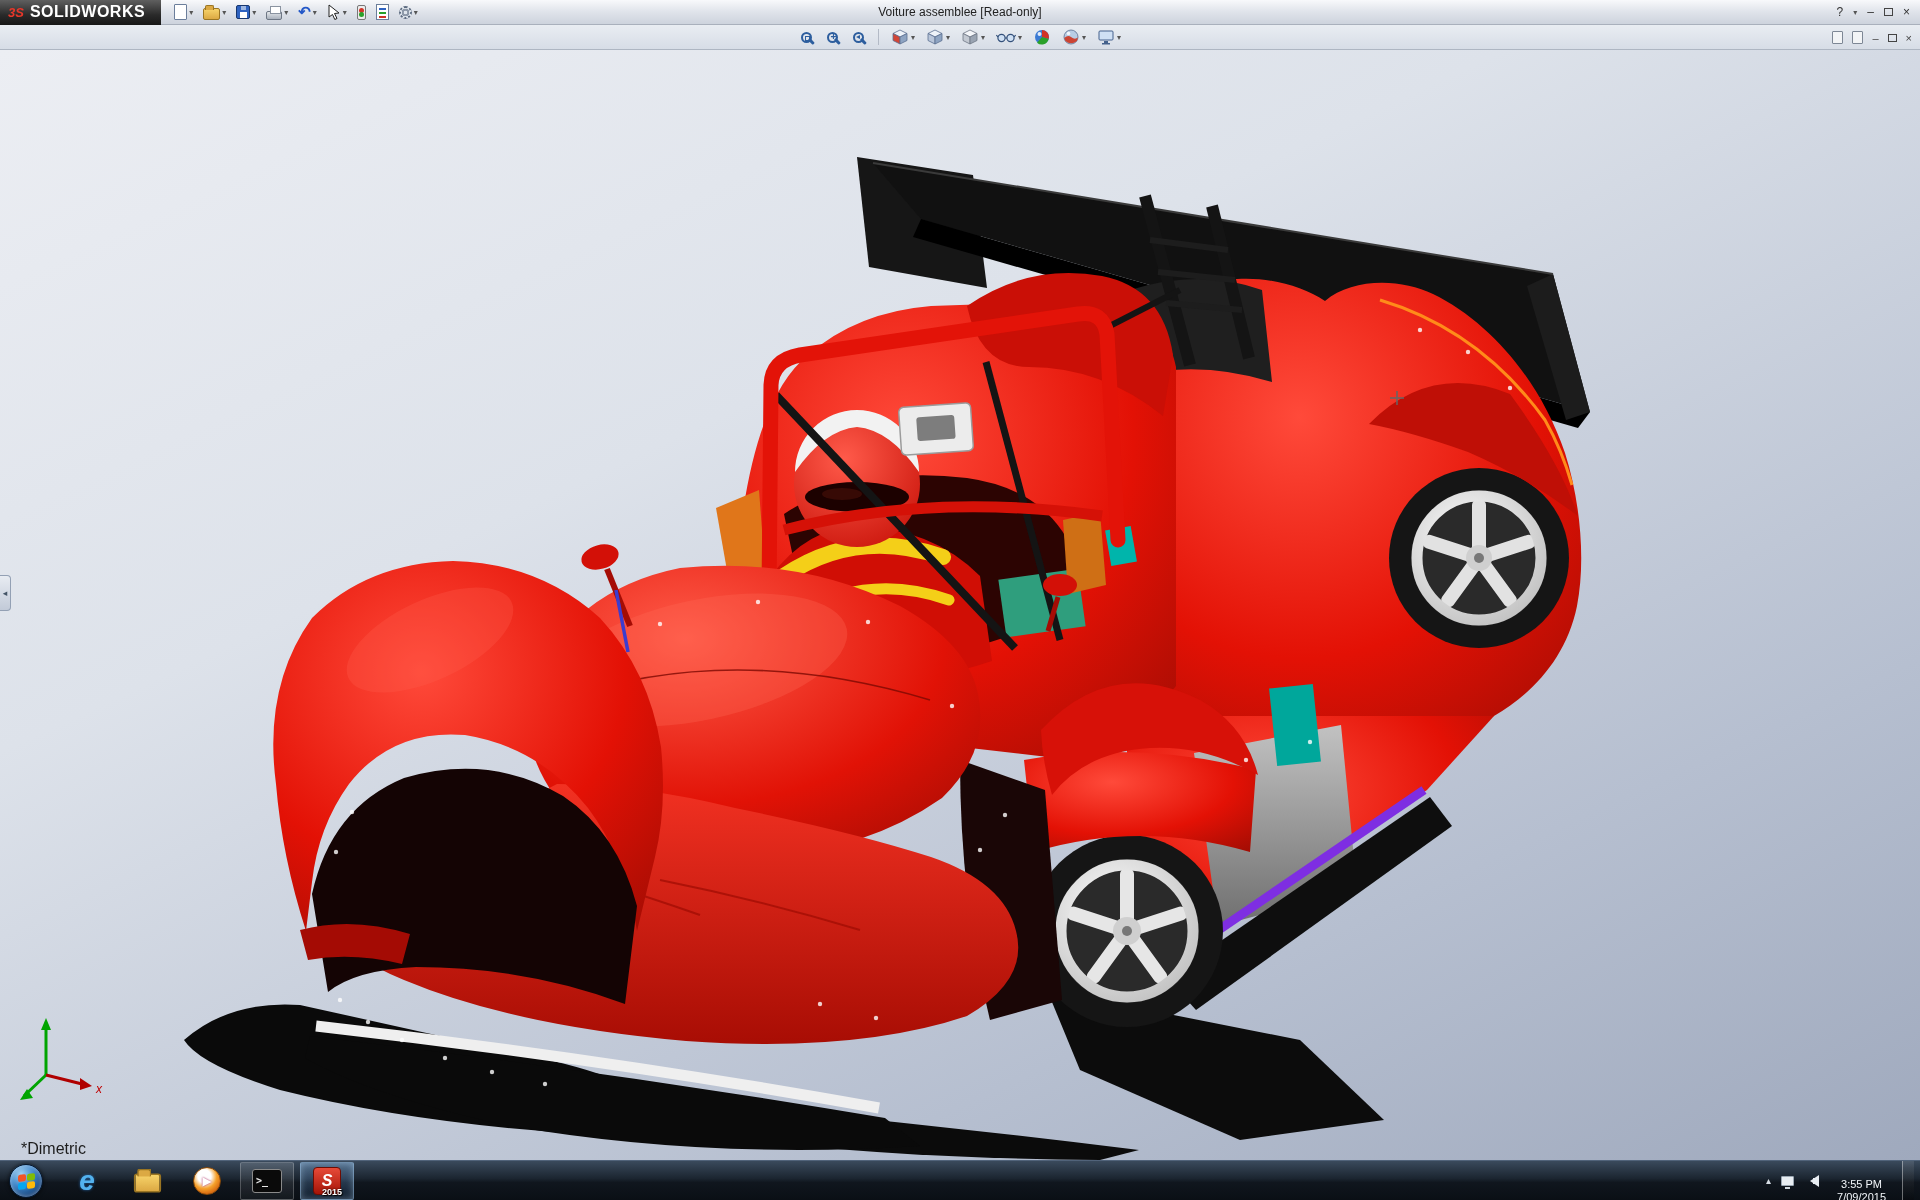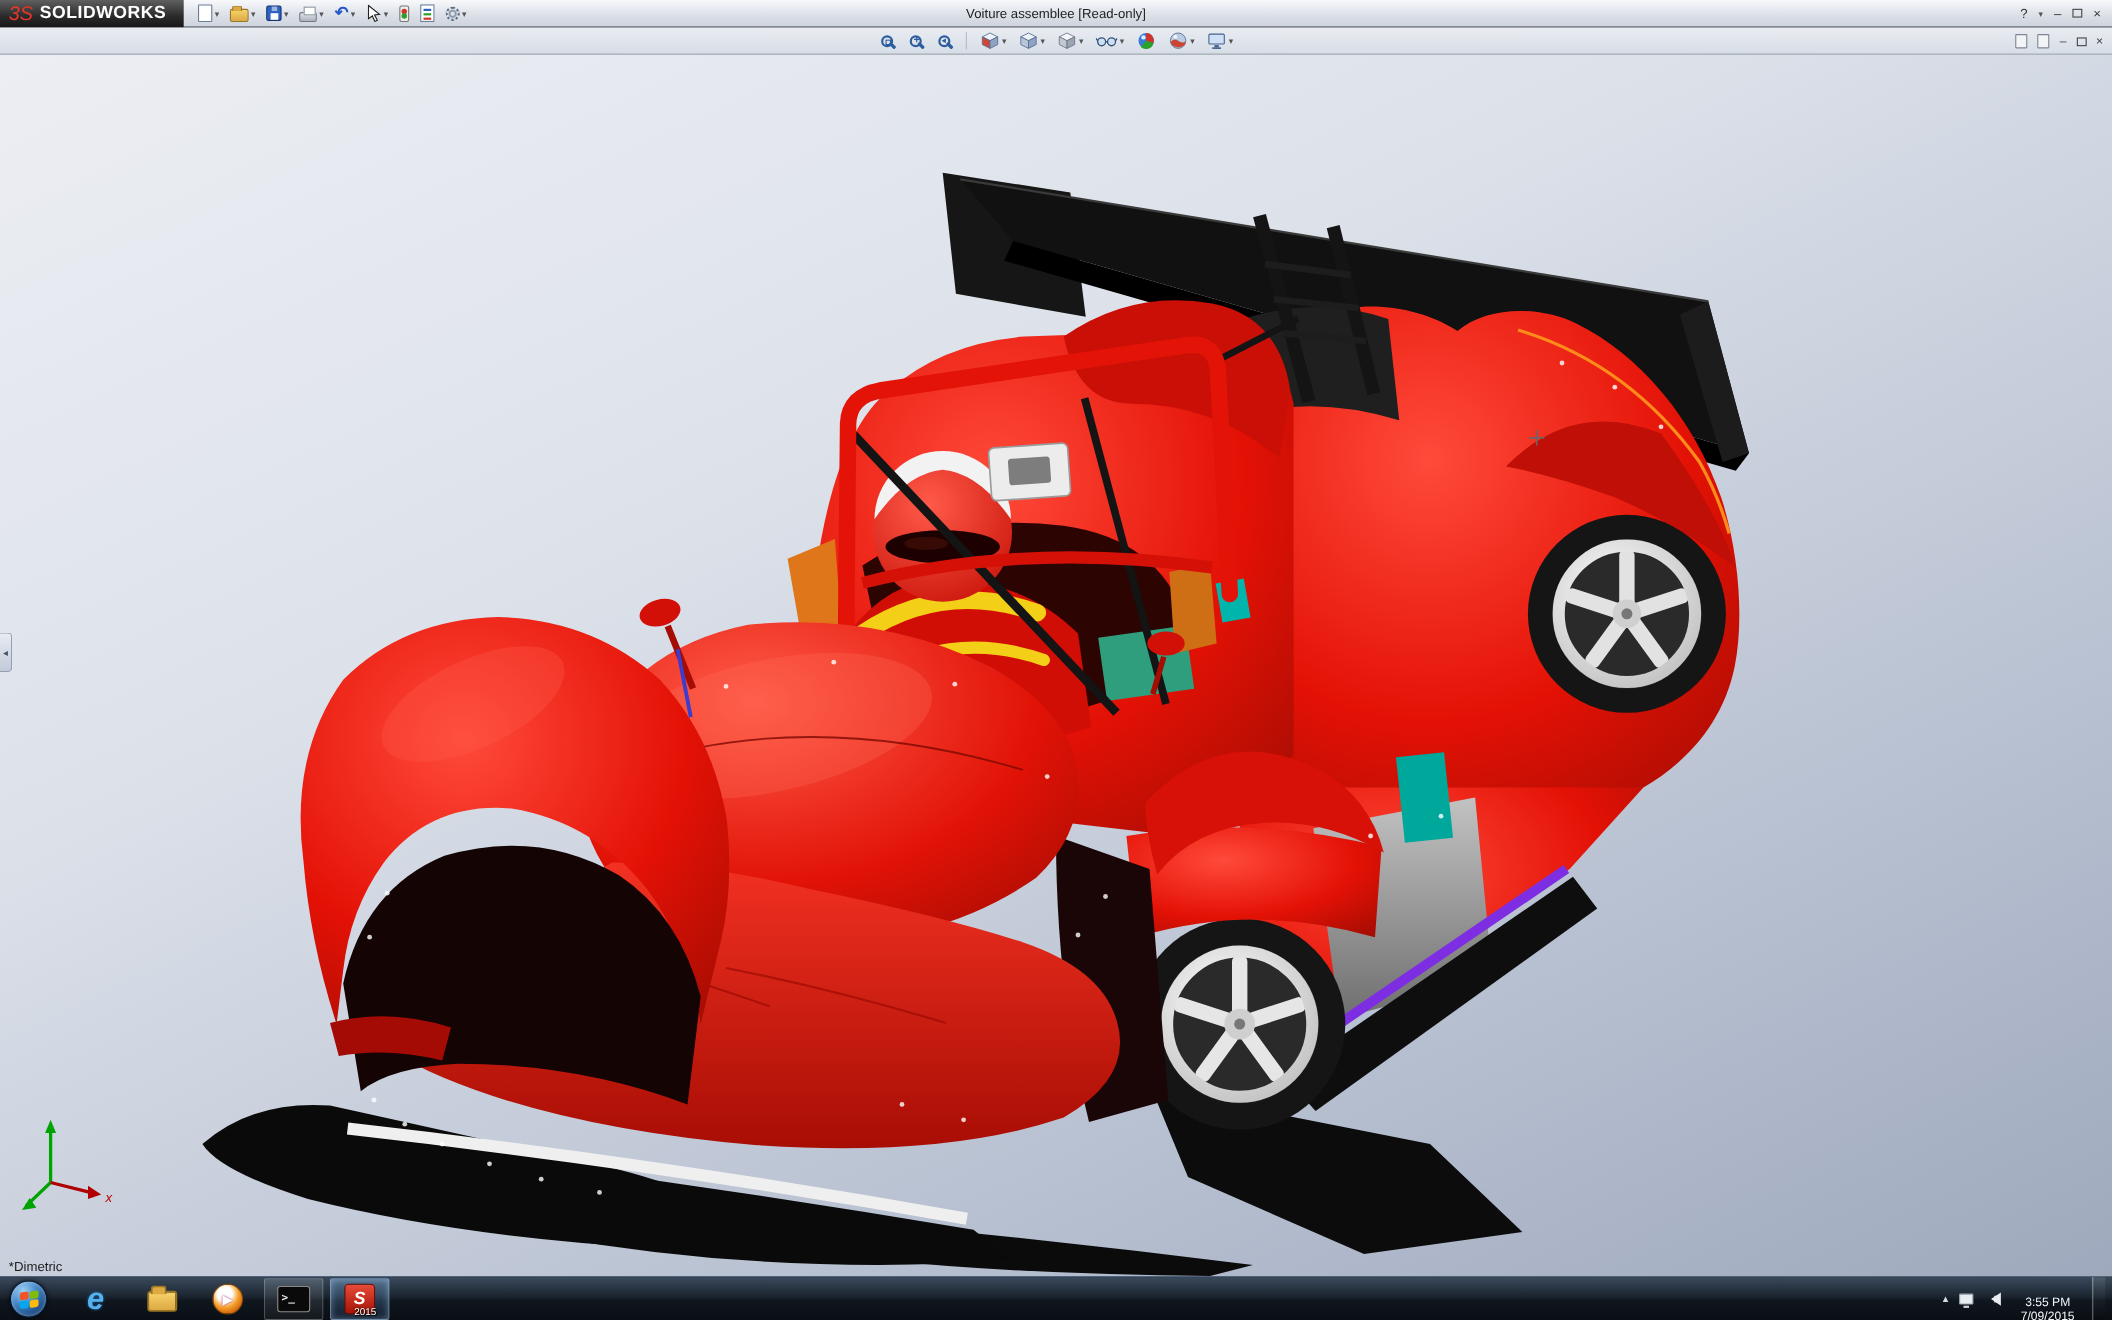--- a/index.html
+++ b/index.html
@@ -5,21 +5,21 @@
   * { margin:0; padding:0; box-sizing:border-box; }
   html,body { width:1920px; height:1200px; overflow:hidden; background:#000;
               font-family:"Liberation Sans", sans-serif; }
   .screen { position:relative; width:1920px; height:1200px; }
 
   
   .titlebar { height:25px; background:linear-gradient(#f8f9fb,#dfe3ea 50%,#cdd3dd);
               border-bottom:1px solid #a9b0bc; display:flex; align-items:center; position:relative; }
   .sw-logo { height:25px; display:flex; align-items:center; gap:6px; padding:0 16px 0 8px;
              background:linear-gradient(#5f5f5f,#2a2a2a 60%,#171717); color:#fff; }
-  .sw-logo .mark { font-weight:normal; font-style:italic; font-size:18px; color:#e8372a; }
+  .sw-logo .mark { font-weight:bold; font-style:italic; font-size:13px; color:#e8372a; }
   .sw-logo .text { font-weight:bold; font-size:16px; letter-spacing:.5px; color:#fff; }
   .tb-tools { display:flex; align-items:center; gap:4px; padding:0 10px; }
   .tb-btn { display:flex; align-items:center; gap:2px; padding:1px 3px; border-radius:2px; }
   .dd { font-size:8px; color:#555; }
   .title { position:absolute; left:0; right:0; text-align:center; font-size:12px; color:#222;
            pointer-events:none; }
   .win-ctl { margin-left:auto; display:flex; align-items:center; gap:10px; padding:0 10px;
              font-size:12px; color:#333; }
   .win-ctl span { cursor:default; }
   .restore-box { width:9px; height:8px; border:1.5px solid #444; display:inline-block; }
@@ -63,21 +63,21 @@
              display:flex; align-items:center; justify-content:center; position:relative; }
   .vb-group { display:flex; align-items:center; gap:5px; }
   .vb-sep { width:1px; height:16px; background:#b3bac6; margin:0 4px; }
   .doc-ctl { position:absolute; right:8px; top:0; height:25px; display:flex; align-items:center; gap:9px;
              font-size:11px; color:#444; }
 
   
   .viewport { position:relative; width:1920px; height:1110px;
       background:linear-gradient(155deg,#eceef3 0%,#dde2ea 35%,#b6bfd0 75%,#9fa9bd 100%); }
   .viewport svg.model { position:absolute; left:0; top:0; width:1920px; height:1110px; }
-  .view-label { position:absolute; left:8px; bottom:2px; font-size:12px; color:#1c1c1c; }
+  .view-label { position:absolute; left:21px; bottom:2px; font-size:16px; color:#1c1c1c; }
   .left-tab { position:absolute; left:0; top:525px; width:11px; height:36px;
       background:linear-gradient(#e8ecf2,#c2cad8); border:1px solid #93a0b4; border-left:none;
       border-radius:0 4px 4px 0; display:flex; align-items:center; justify-content:center;
       font-size:9px; color:#456; }
 
   
   .taskbar { height:40px; background:linear-gradient(#3a4a5c,#1b2530 45%,#10161e 55%,#0a0f15);
              border-top:1px solid #51637a; display:flex; align-items:center; position:relative; }
   .orb-wrap { width:52px; display:flex; justify-content:center; }
   .orb { width:34px; height:34px; border-radius:50%; border:1px solid #06182e; position:relative;
@@ -101,21 +101,21 @@
       background:radial-gradient(circle at 40% 32%, #ffffff 0 28%, #f5a12c 52%, #d86a10 75%, #3c88c8 100%);
       border:1px solid #8a4a08; display:flex; align-items:center; justify-content:center;
       color:#fff; font-size:12px; text-shadow:0 0 2px #904; }
   .ic-cmd { width:30px; height:24px; background:#0a0a0a; border:1px solid #8a8a8a; border-radius:3px;
       color:#e8e8e8; font-family:"DejaVu Sans Mono",monospace; font-size:10px; font-weight:bold;
       display:flex; align-items:center; justify-content:flex-start; padding-left:3px; }
   .ic-sw { width:28px; height:28px; border-radius:4px; position:relative;
       background:linear-gradient(#e74a38,#a51407); border:1px solid #6e0d04;
       display:flex; align-items:center; justify-content:center; }
   .ic-sw .s { color:#fff; font-weight:bold; font-size:16px; font-style:italic; }
-  .ic-sw .badge { position:absolute; right:-2px; bottom:-3px; font-size:9px; font-weight:normal;
+  .ic-sw .badge { position:absolute; right:-2px; bottom:-3px; font-size:9px; font-weight:bold;
       color:#fff; text-shadow:0 0 2px #000, 1px 1px 1px #000; }
   .tray { margin-left:auto; display:flex; align-items:center; gap:10px; padding:0 6px; height:40px; }
   .tray-arrow { color:#d5dce3; font-size:10px; }
   .ic-net { width:13px; height:10px; background:#e8edf2; border:1px solid #9aa6b2; border-radius:1px; position:relative; }
   .ic-net::after { content:""; position:absolute; left:3px; bottom:-4px; width:5px; height:2px; background:#cfd7de; }
   .ic-vol { width:0; height:0; border:6px solid transparent; border-right:9px solid #e8edf2;
       position:relative; margin-right:2px; }
   .ic-vol::before { content:""; position:absolute; left:3px; top:-3px; width:4px; height:6px; background:#e8edf2; }
   .clock { text-align:center; color:#f2f6fa; font-size:11px; line-height:13px; padding:0 6px;margin-top:20px; }
   .show-desktop { width:12px; height:40px; border-left:1px solid rgba(255,255,255,.4);

